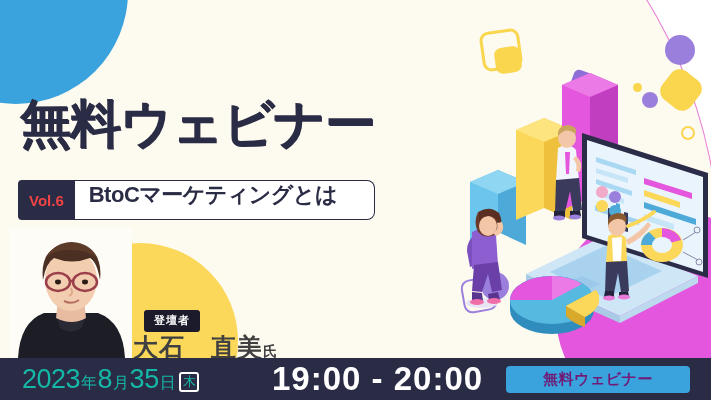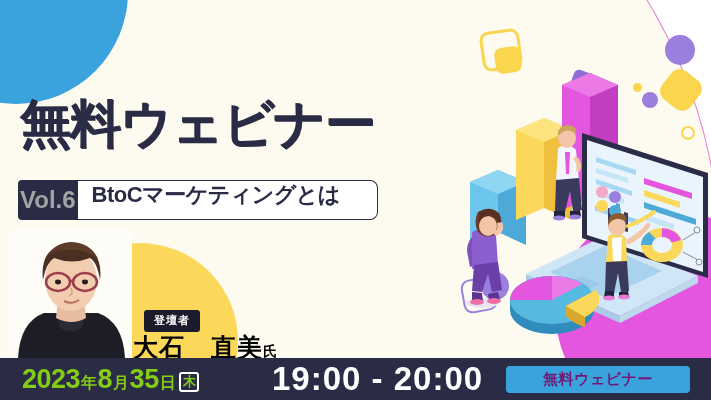--- a/index.html
+++ b/index.html
@@ -149,27 +149,27 @@
   
   .subtitle-row {
     position: absolute;
     left: 18px; top: 180px;
     display: flex;
     align-items: stretch;
     height: 40px;
   }
   .vol-badge {
     background: #2a2b45;
-    color: #a3a3a3;
-    font-size: 24px;
+    color: #ef4444;
+    font-size: 15px;
     font-weight: bold;
     display: flex;
     align-items: center;
     justify-content: center;
-    padding: 0 2px;
+    padding: 0 11px;
     border-radius: 4px 0 0 4px;
     letter-spacing: 0px;
   }
   .subtitle-box {
     background: #ffffff;
     border: 1.5px solid #2a2b45;
     border-left: none;
     border-radius: 0 8px 8px 0;
     display: flex;
     align-items: center;
@@ -195,43 +195,43 @@
     font-weight: bold;
     padding: 3px 10px 4px;
     border-radius: 3px;
     letter-spacing: 1px;
   }
   .speaker-name {
     position: absolute;
     left: 133px; top: 331px;
     font-size: 25px;
     font-weight: bold;
-    color: #000000;
+    color: #404040;
     white-space: nowrap;
     letter-spacing: 1px;
   }
   .speaker-name .suffix {
     font-size: 14px;
     letter-spacing: 0;
   }
 
   
   .footer {
     position: absolute;
     left: 0; bottom: 0;
     width: 711px; height: 42px;
     background: #2a2b45;
     display: flex;
     align-items: center;
   }
   .footer-date {
     position: absolute;
     left: 22px;
-    color: #84cc16;
-    font-weight: bold;
+    color: #14b8a6;
+    font-weight: normal;
     font-size: 27px;
     white-space: nowrap;
     letter-spacing: -0.5px;
     display: flex;
     align-items: baseline;
     justify-content: center;
   }
   .footer-date .kanji-sm {
     font-size: 16px;
     padding: 0 1px;

